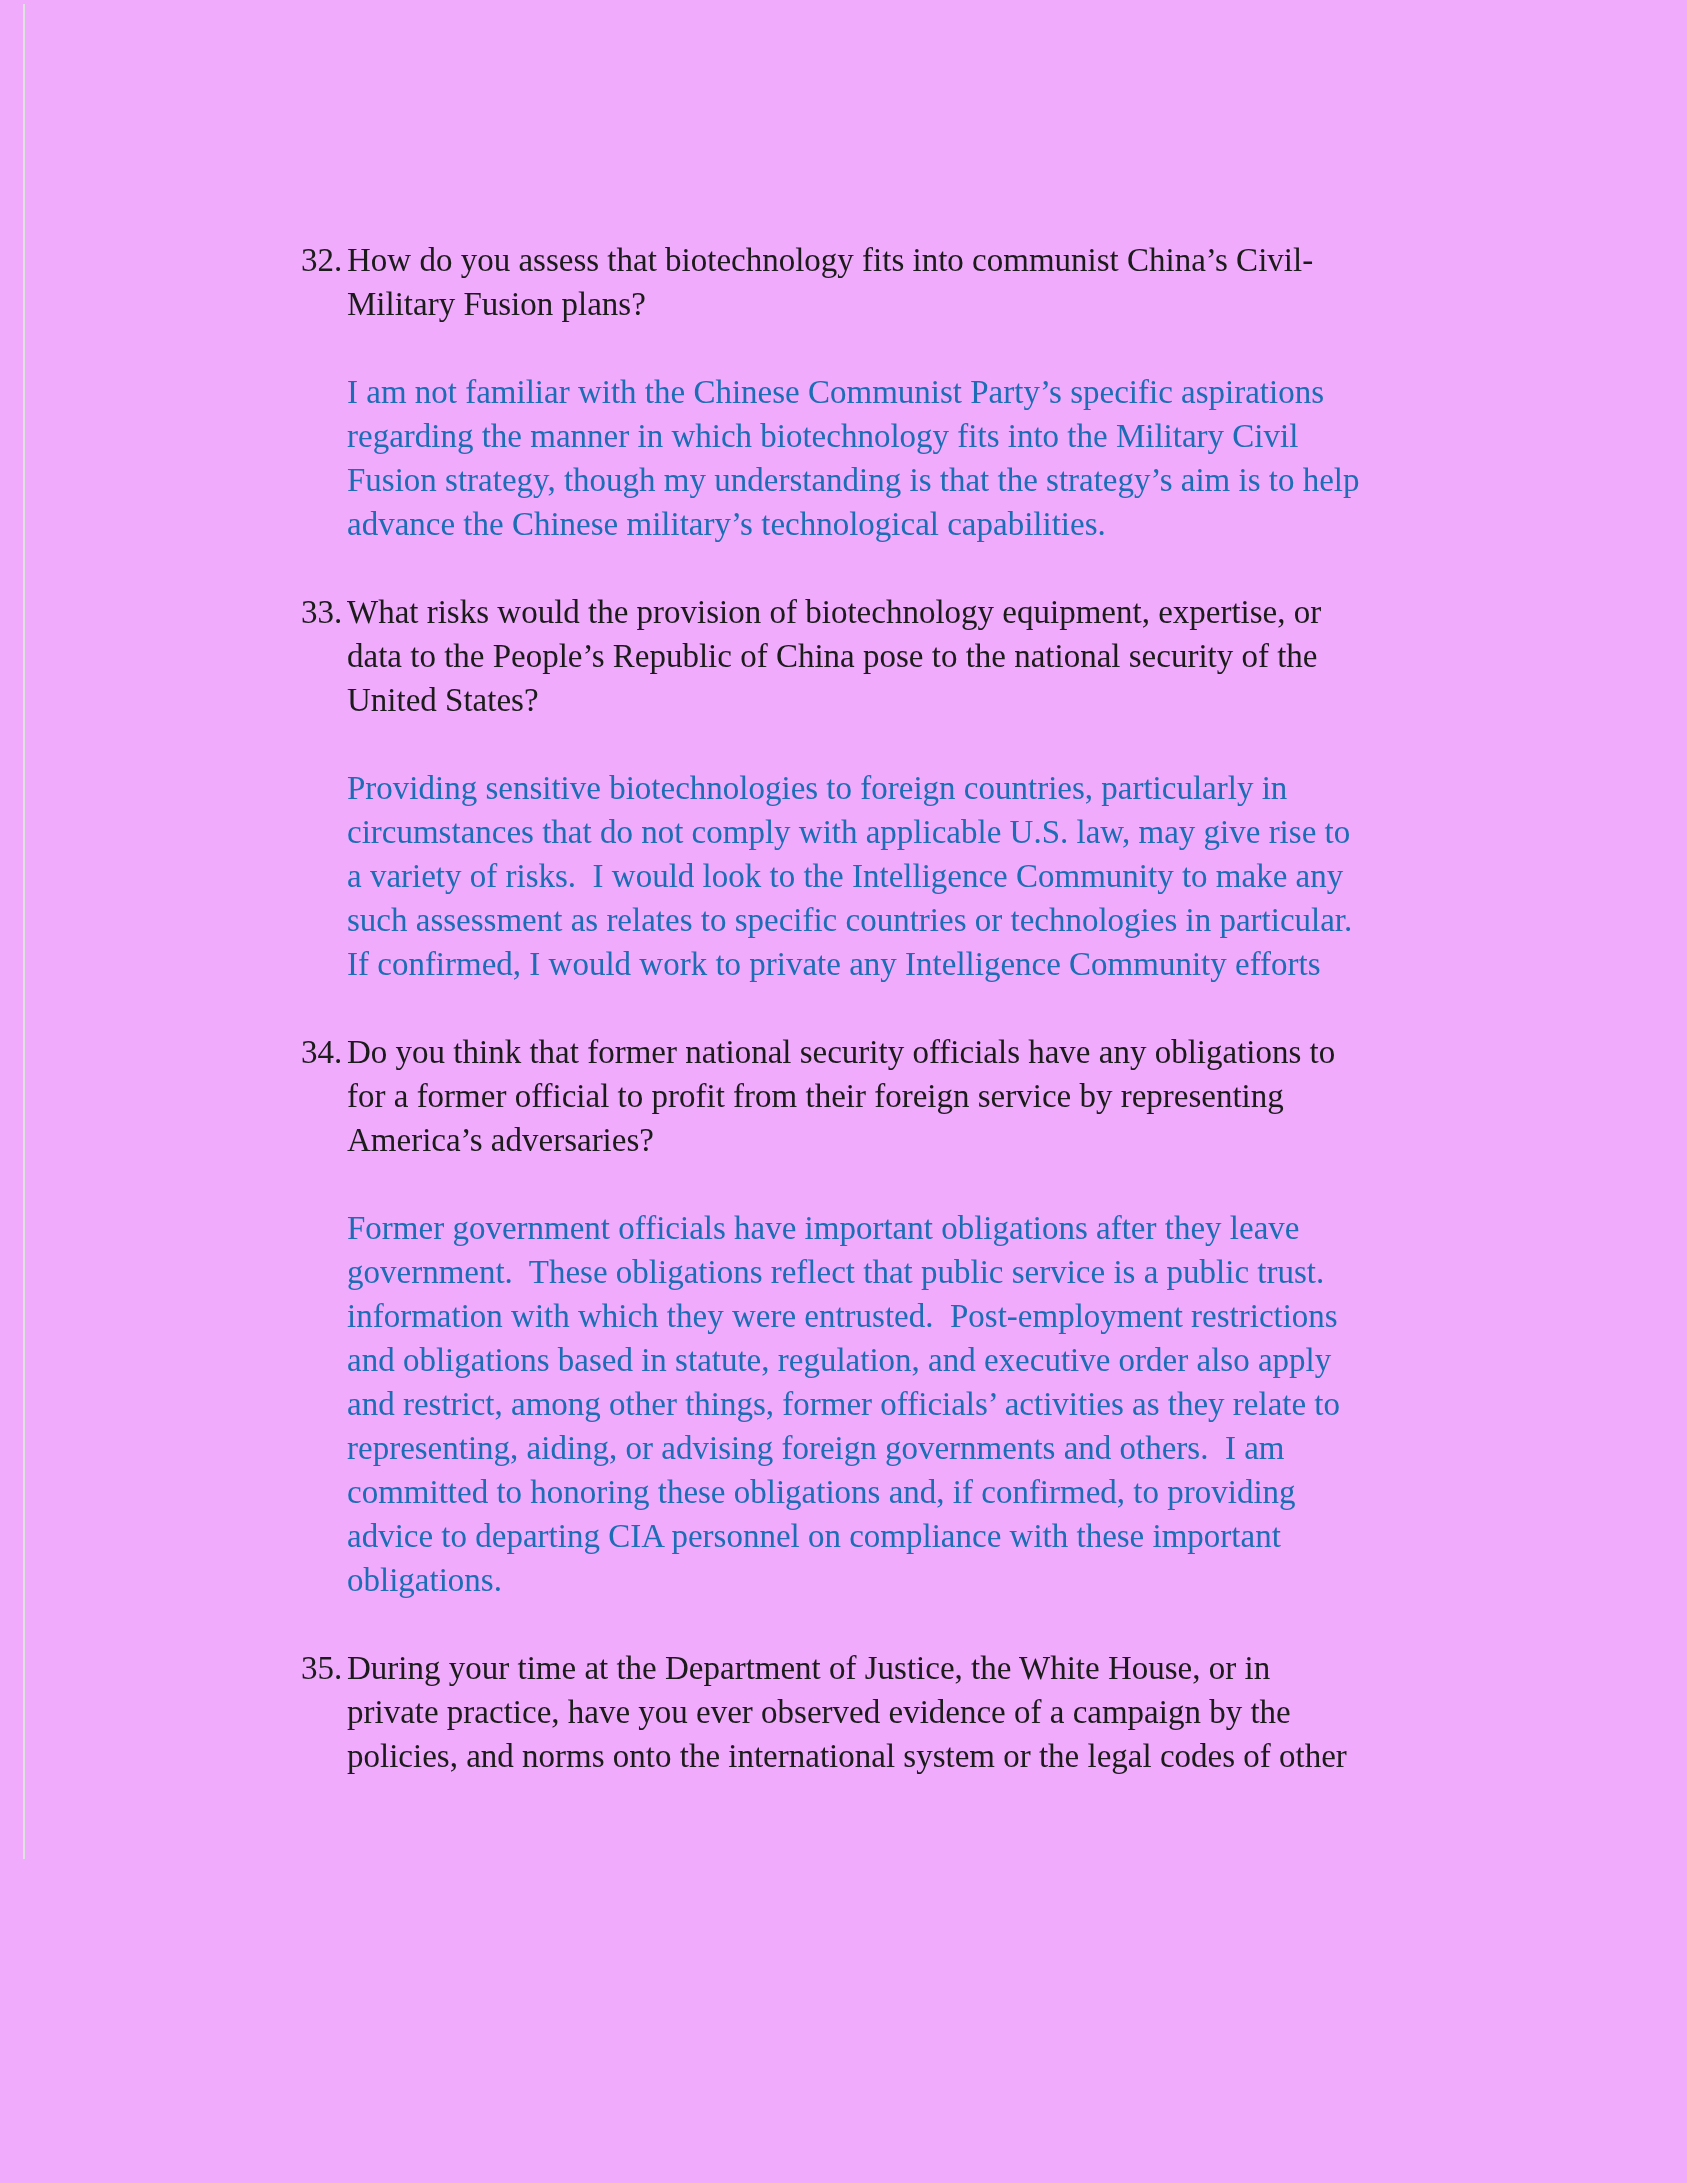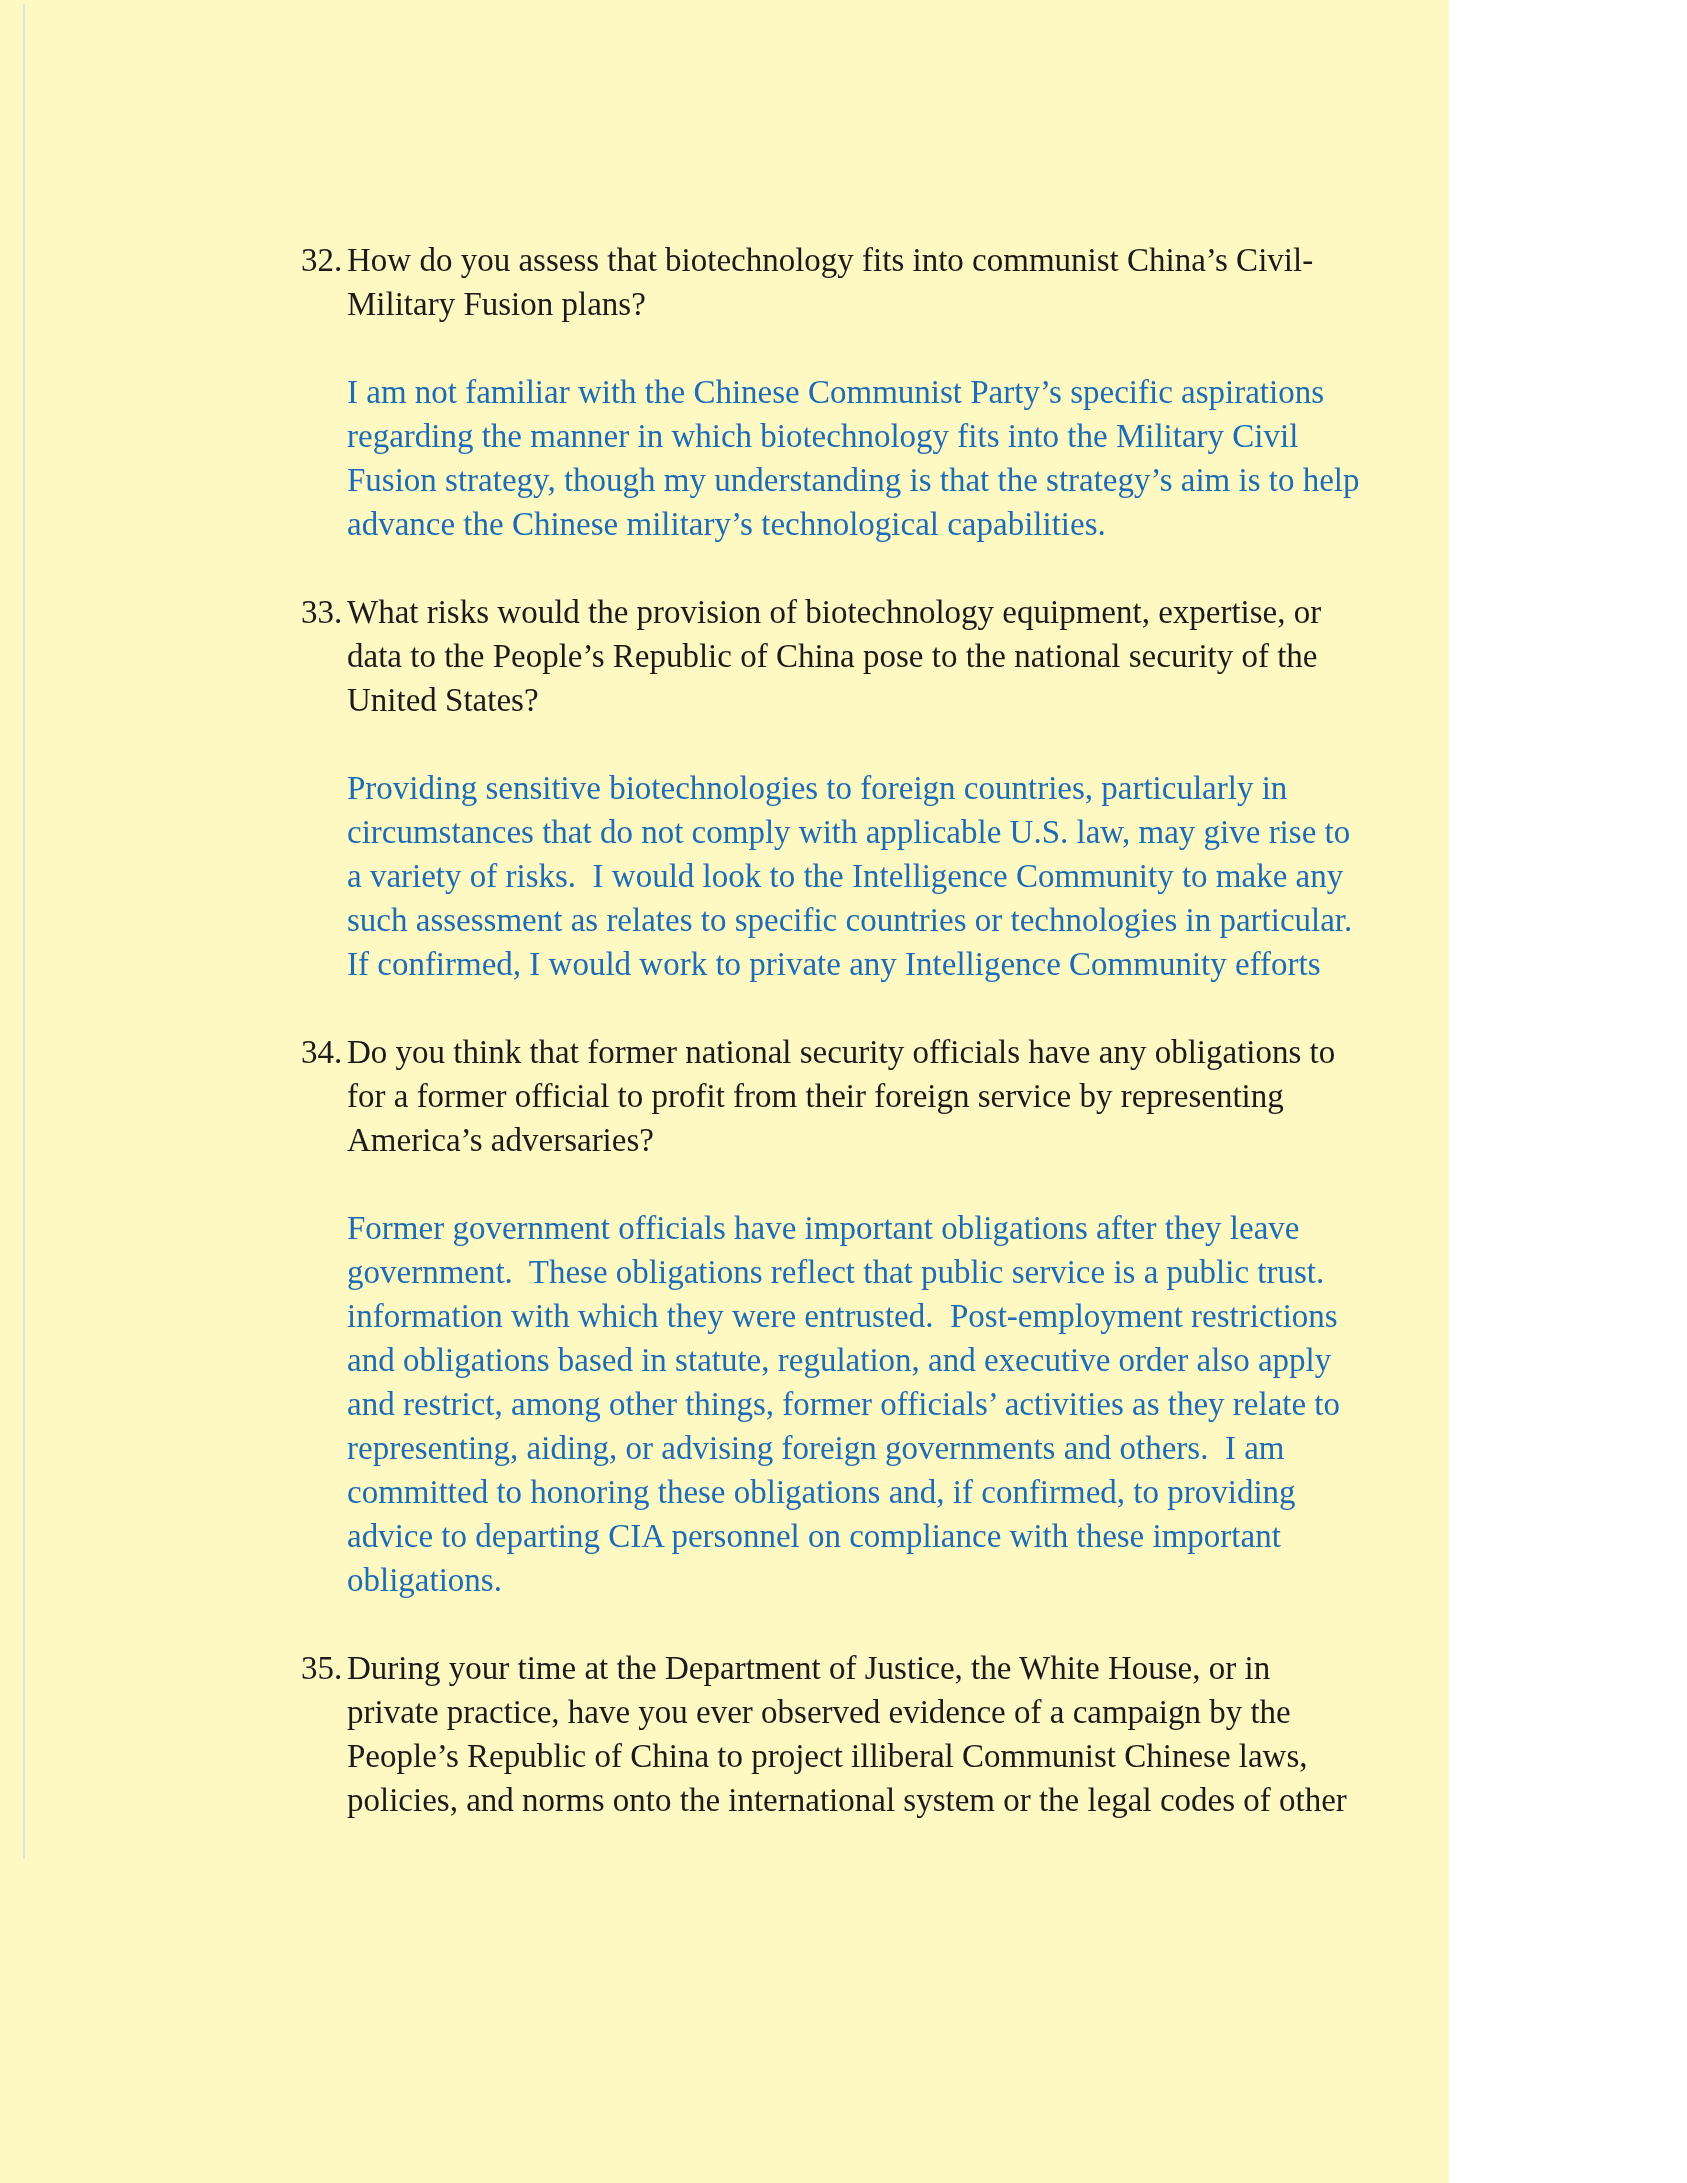--- a/index.html
+++ b/index.html
@@ -3,23 +3,23 @@
 <meta charset="utf-8">
 <title>Scanned Q&amp;A Document Page</title>
 <style>
   html, body {
     margin: 0;
     padding: 0;
     background: #ffffff;
   }
   .page {
     position: relative;
-    width: 1449px;
+    width: 1687px;
     height: 2183px;
-    background: #fef9c3;
+    background: #f0abfc;
     overflow: hidden;
     font-family: "Liberation Serif", "DejaVu Serif", serif;
   }
   
   .scan-artifact {
     position: absolute;
     left: 22.5px;
     top: 4px;
     width: 2px;
     height: 1855px;
@@ -105,19 +105,18 @@
       <div class="line">representing, aiding, or advising foreign governments and others.  I am</div>
       <div class="line">committed to honoring these obligations and, if confirmed, to providing</div>
       <div class="line">advice to departing CIA personnel on compliance with these important</div>
       <div class="line">obligations.</div>
     </div>
 
     <div class="block question">
       <span class="qnum">35.</span>
       <div class="line">During your time at the Department of Justice, the White House, or in</div>
       <div class="line">private practice, have you ever observed evidence of a campaign by the</div>
-      <div class="line">People’s Republic of China to project illiberal Communist Chinese laws,</div>
       <div class="line">policies, and norms onto the international system or the legal codes of other</div>
     </div>
 
   </div>
 </div>
 
 
 </body></html>

